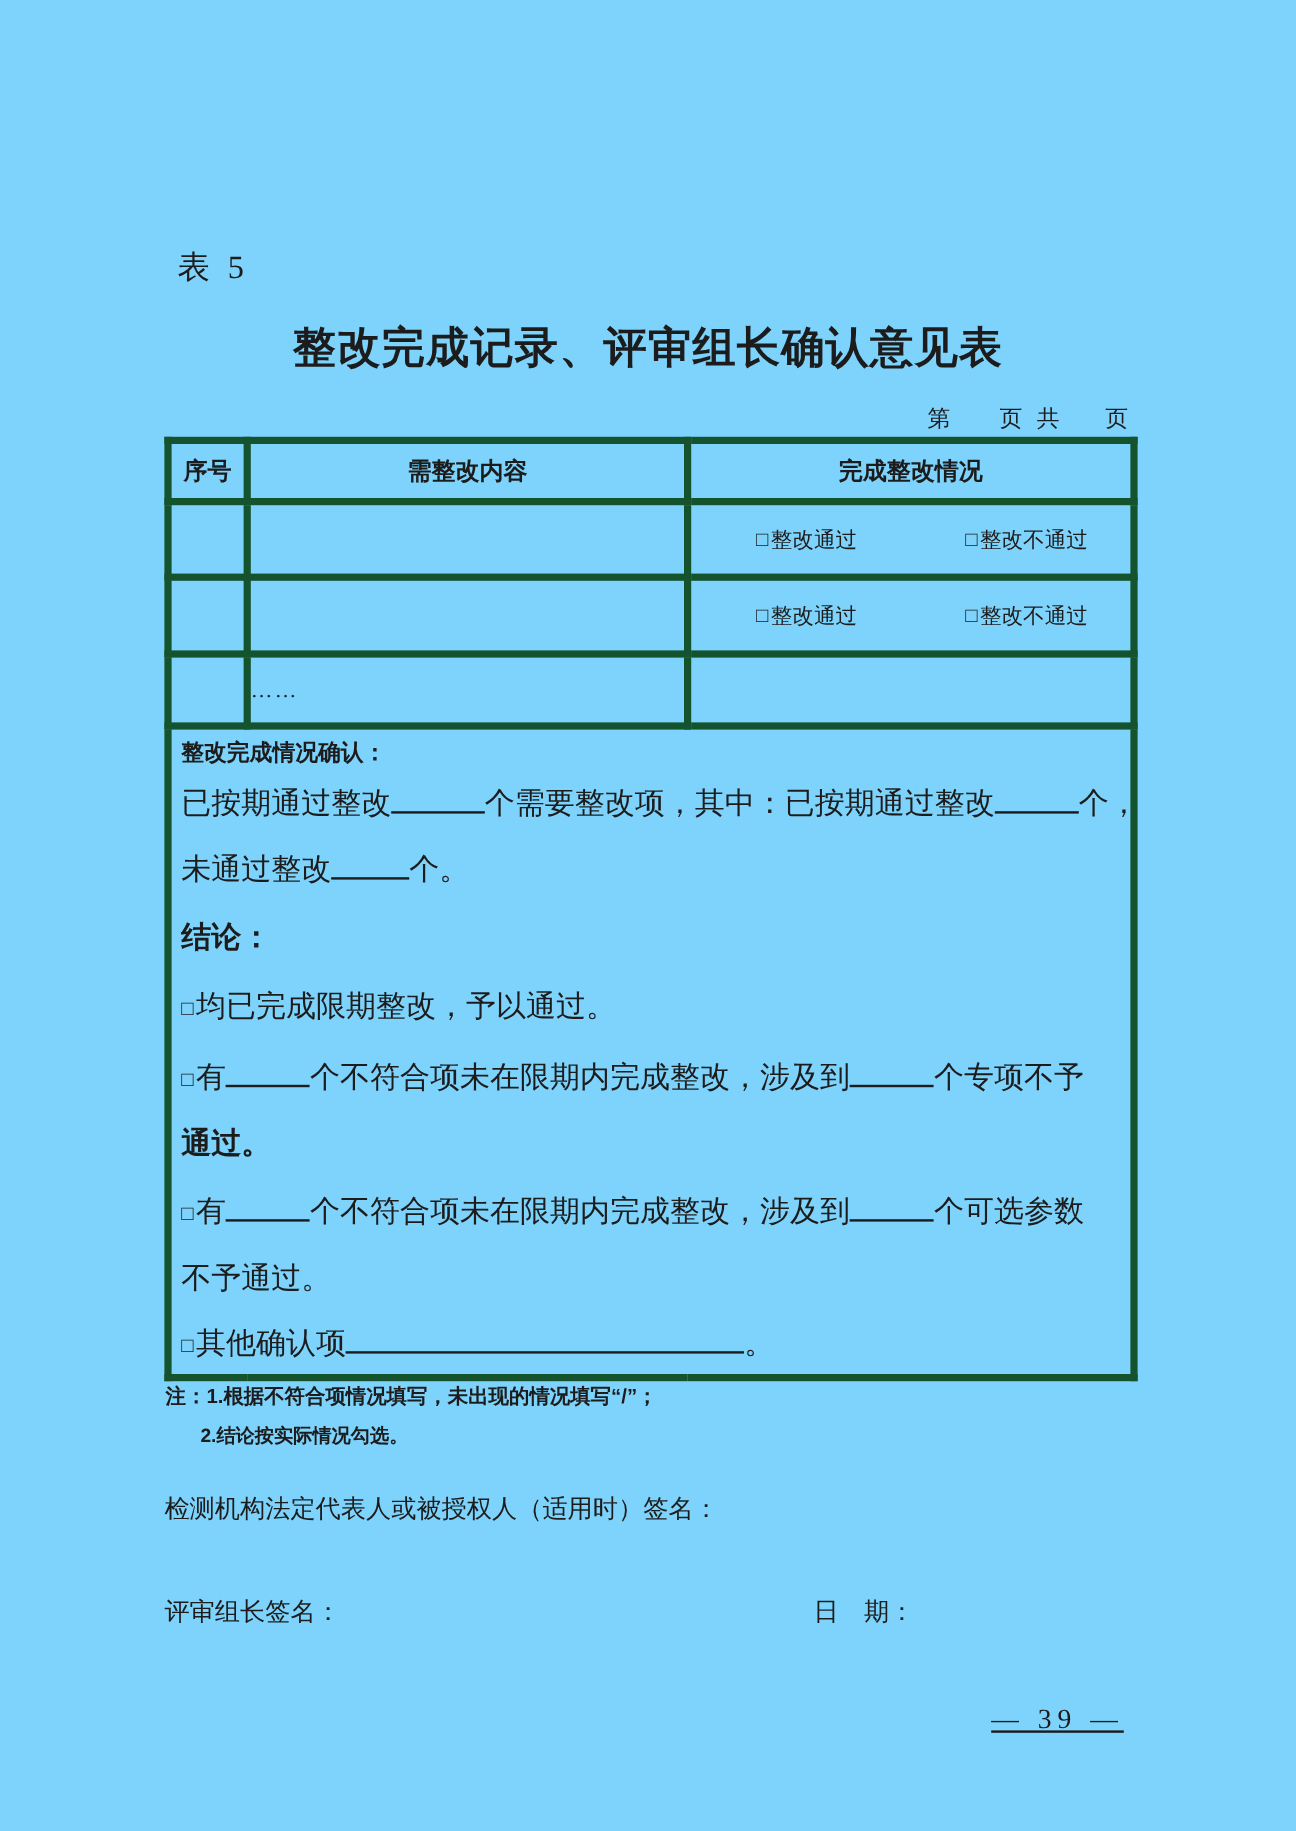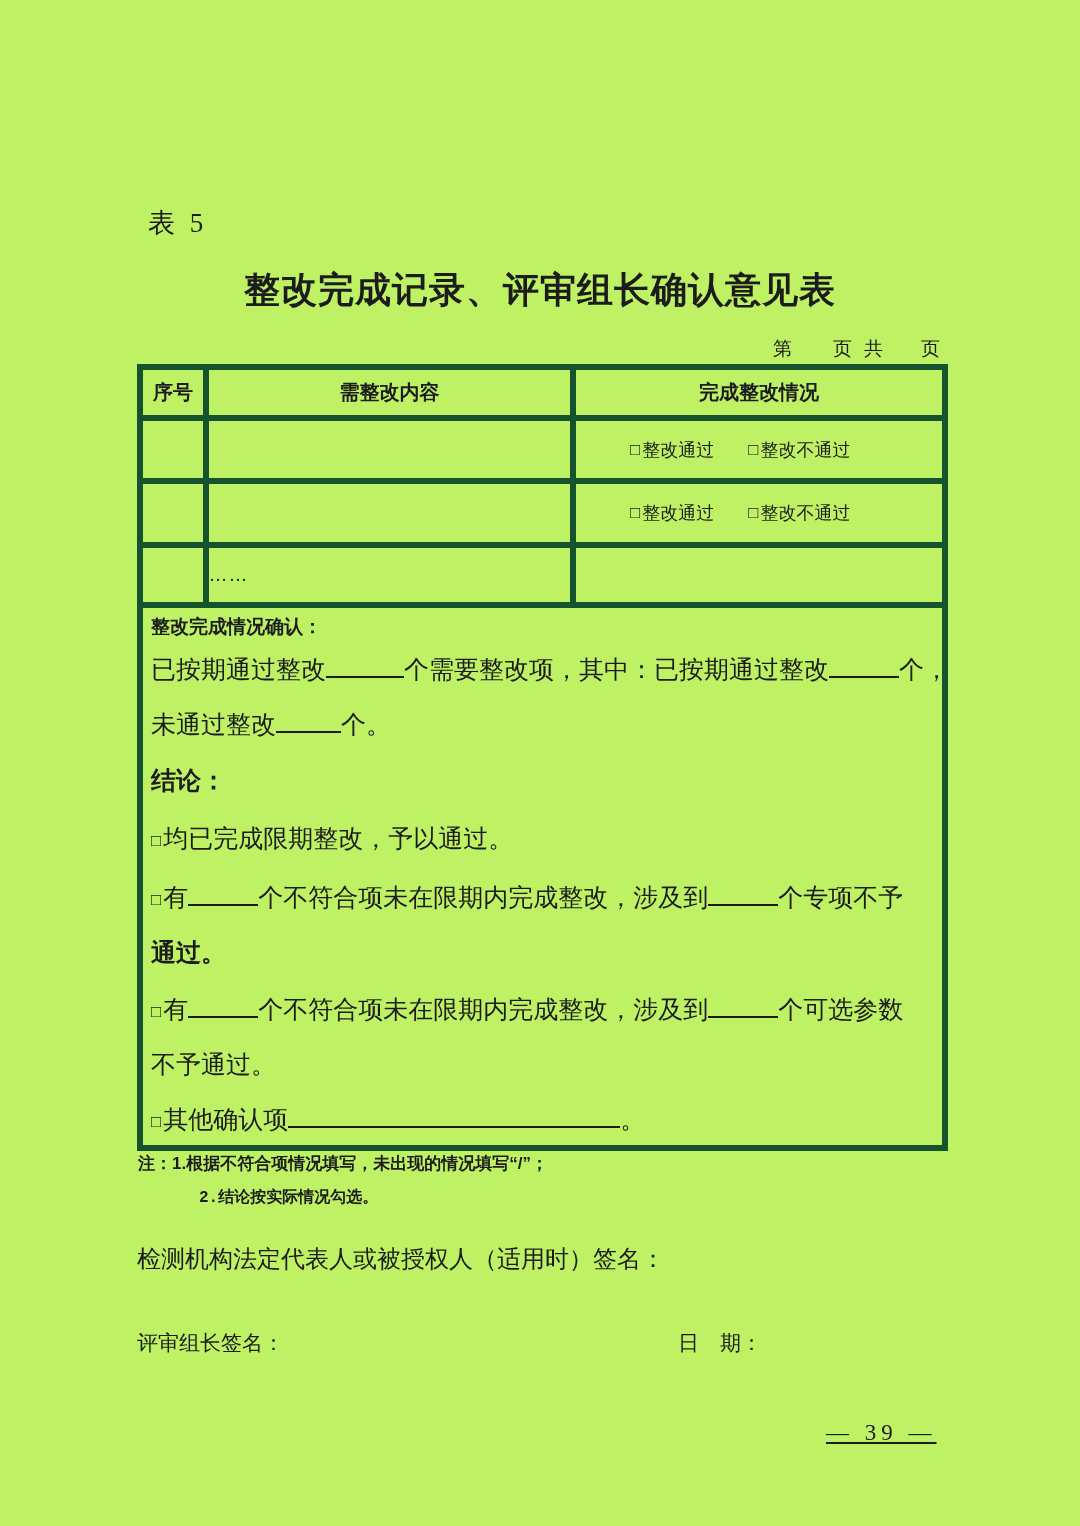--- a/index.html
+++ b/index.html
@@ -2,21 +2,21 @@
 <html><head>
 <meta charset="utf-8">
 <style>
   * { margin: 0; padding: 0; box-sizing: border-box; }
   html, body { background: #e8e8e8; }
   .page {
     position: relative;
     width: 1080px;
     height: 1526px;
     margin: 0 auto;
-    background: #bef264;
+    background: #7dd3fc;
     color: #1c1c1c;
     font-family: "Liberation Serif", "DejaVu Serif", serif;
     overflow: hidden;
   }
 
   .form-label {
     position: absolute;
     left: 148px; top: 205px;
     font-size: 27px;
     letter-spacing: 4px;
@@ -64,21 +64,21 @@
     text-align: center;
     font-family: "Liberation Sans", "DejaVu Sans", sans-serif;
   }
   td.status-cell {
     font-size: 18px;
   }
   .status-inner {
     display: flex;
     align-items: center;
     padding-left: 54px;
-    gap: 34px;
+    gap: 90px;
     white-space: nowrap;
   }
   .cbx {
     display: inline-block;
     font-size: 17px;
     margin-right: 2px;
     transform: translateY(-1px);
   }
   td.ellipsis-cell {
     font-size: 18px;
@@ -124,27 +124,26 @@
     left: 138px; top: 1152px;
     font-size: 17px;
     font-weight: 700;
     font-family: "Liberation Sans", "DejaVu Sans", sans-serif;
   }
   .note-2 {
     position: absolute;
     left: 167px; top: 1187px;
     font-size: 16px;
     font-weight: 700;
-    font-family: Liberation Mono, monospace;
-    margin-left: 32px;
+    font-family: Liberation Sans, sans-serif;
   }
   .agency-sign {
     position: absolute;
     left: 137px; top: 1243px;
-    font-size: 24px;
+    font-size: 21px;
   }
   .leader-sign {
     position: absolute;
     left: 137px; top: 1329px;
     font-size: 21px;
   }
   .date-label {
     position: absolute;
     left: 678px; top: 1329px;
     font-size: 21px;

